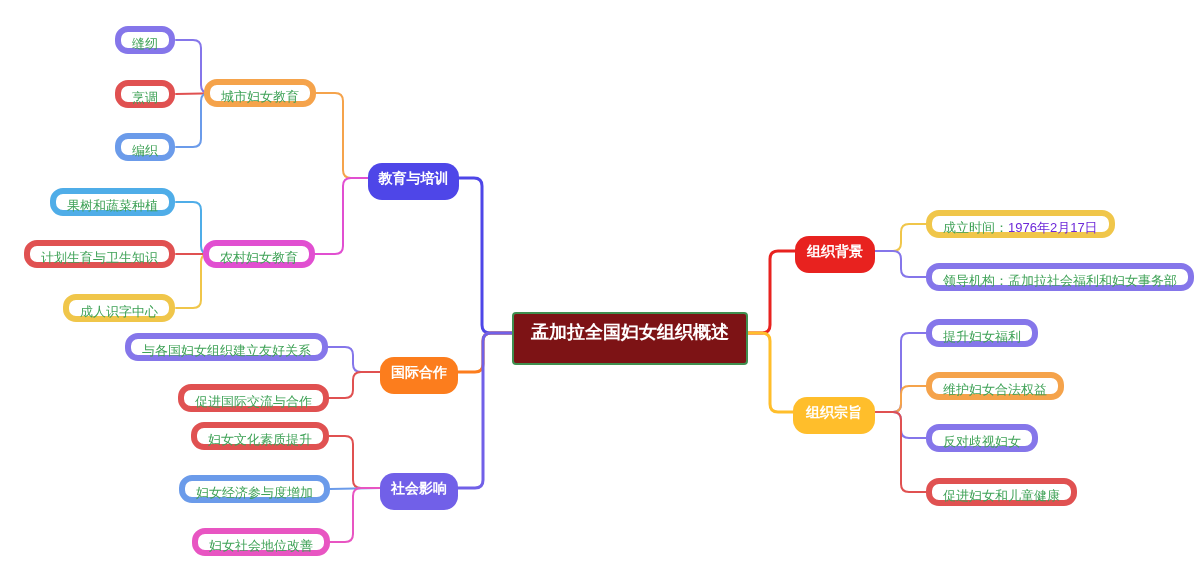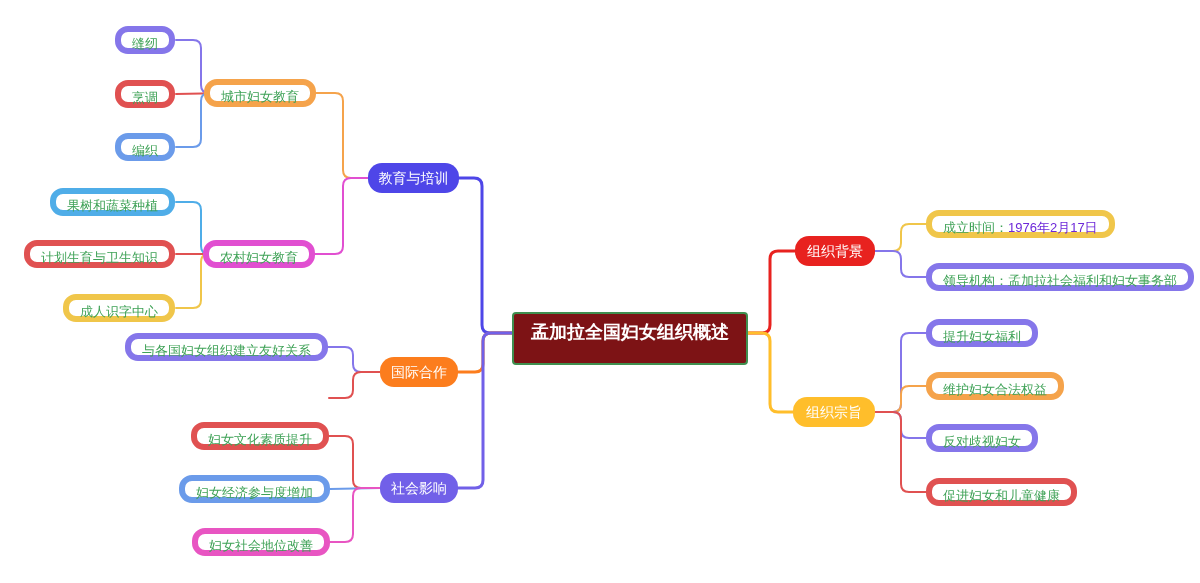--- a/index.html
+++ b/index.html
@@ -9,22 +9,22 @@
     font-family:"Liberation Sans","DejaVu Sans",sans-serif;
   }
   .edges{position:absolute;left:0;top:0;width:1200px;height:583px;}
   .edges path{fill:none;stroke-linecap:round;}
   .leaf{
     position:absolute;box-sizing:border-box;height:28px;line-height:24px;
     padding:0 11px;border:6px solid #22c55e;border-radius:13px;background:#ffffff;
     font-size:13px;white-space:nowrap;
   }
   .branch{
-    position:absolute;box-sizing:border-box;height:30px;line-height:30px;
-    border-radius:14px;color:#ffffff;font-size:14px;font-weight:normal;
+    position:absolute;box-sizing:border-box;height:37px;line-height:30px;
+    border-radius:14px;color:#ffffff;font-size:14px;font-weight:bold;
     text-align:center;white-space:nowrap;
   }
   .central{
     position:absolute;box-sizing:border-box;width:236px;height:53px;line-height:37px;
     border:2px solid #3F8F4F;border-radius:4px;color:#ffffff;
     font-size:18px;font-weight:bold;text-align:center;white-space:nowrap;
   }
 </style>
 </head>
 <body>
@@ -79,20 +79,21 @@
   <div class="leaf" style="right: 1025px; top: 26px; border-color: rgb(133, 118, 234);">缝纫</div>
   <div class="leaf" style="right: 1025px; top: 80px; border-color: rgb(224, 81, 81);">烹调</div>
   <div class="leaf" style="right: 1025px; top: 133px; border-color: rgb(107, 155, 234); text-align: center;">编织</div>
 
   <div class="leaf" style="right: 885px; top: 240px; border-color: rgb(225, 79, 209);">农村妇女教育</div>
   <div class="leaf" style="right: 1025px; top: 188px; border-color: rgb(79, 173, 232);">果树和蔬菜种植</div>
   <div class="leaf" style="right: 1025px; top: 240px; border-color: rgb(224, 81, 81);">计划生育与卫生知识</div>
   <div class="leaf" style="right: 1025px; top: 294px; border-color: rgb(240, 198, 74);">成人识字中心</div>
 
   <div class="leaf" style="right: 872px; top: 333px; border-color: rgb(133, 118, 234);">与各国妇女组织建立友好关系</div>
+  <div class="leaf" style="right: 871px; top: 384px; border-color: rgb(224, 81, 81);">促进国际交流与合作</div>
 
   <div class="leaf" style="right: 871px; top: 422px; border-color: rgb(224, 81, 81);">妇女文化素质提升</div>
   <div class="leaf" style="right: 870px; top: 475px; border-color: rgb(107, 155, 234);">妇女经济参与度增加</div>
   <div class="leaf" style="right: 870px; top: 528px; border-color: rgb(232, 85, 194); text-align: center;">妇女社会地位改善</div>
 
   <div class="leaf" style="left: 926px; top: 210px; border-color: rgb(240, 198, 74);">
     <span>成立时间：</span><span style="color: #6d28d9;">1976年2月17日</span>
   </div>
   <div class="leaf" style="left: 926px; top: 263px; border-color: rgb(133, 118, 234);">领导机构：孟加拉社会福利和妇女事务部</div>
 

